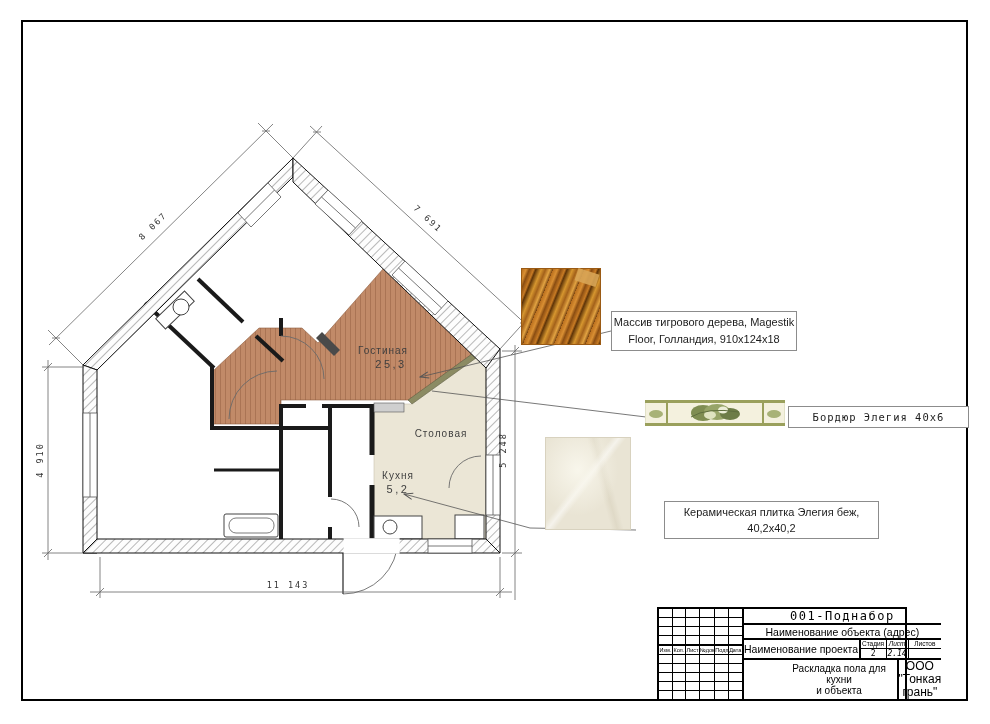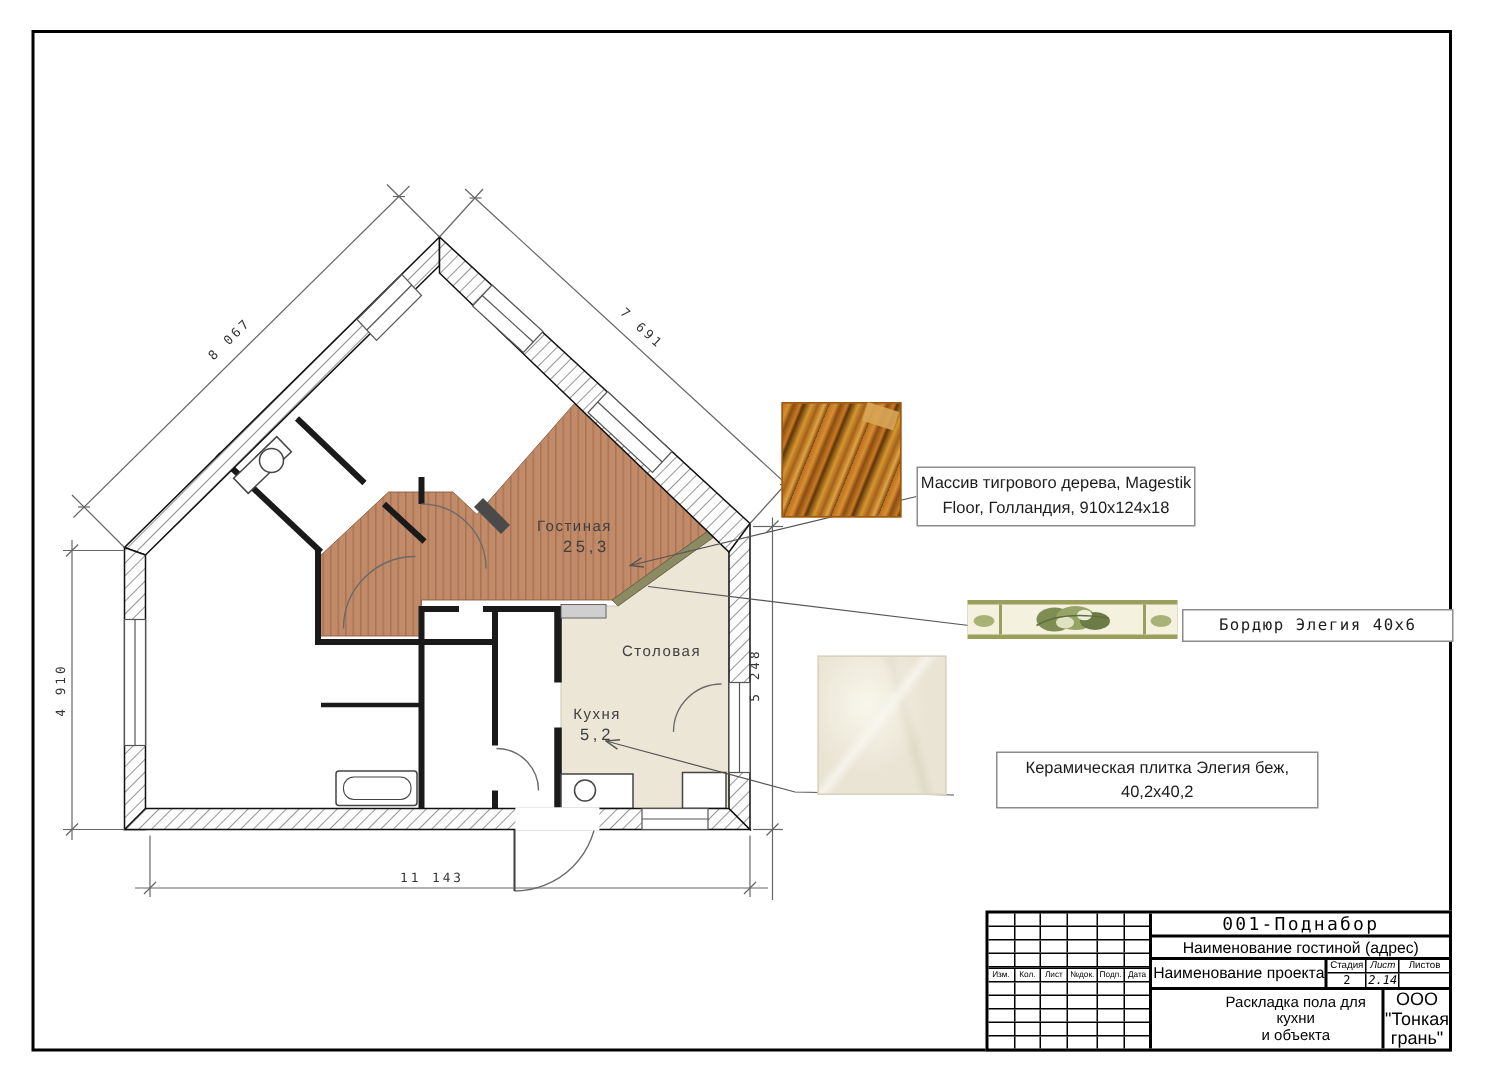--- a/index.html
+++ b/index.html
@@ -30,21 +30,21 @@
   
   .callout { position:absolute; background:#fff; border:1px solid #8c8c8c;
     display:flex; flex-direction:column; align-items:center; justify-content:center;
     text-align:center; color:#1c1c1c; }
   .callout-wood    { left:611px; top:311px; width:186px; height:40px; font-size:11px; line-height:17px; }
   .callout-border  { left:788px; top:406px; width:181px; height:22px;
     font-family:"DejaVu Sans Mono", monospace; font-size:10.5px; letter-spacing:1px; }
   .callout-ceramic { left:636px; top:501px; width:215px; height:38px; font-size:11px; line-height:16px;margin-left:28px; }
 
   
-  .titleblock { position:absolute; left:657px; top:607px; width:311px; height:94px;
+  .titleblock { position:absolute; left:657px; top:607px; width:250px; height:94px;
     border:2px solid #000; display:flex; background:#fff; color:#000; }
   .tb-left { width:110px; border-right:2px solid #000; display:flex; flex-direction:column; }
   .rev-row { flex:1; display:flex; border-bottom:1px solid #000; }
   .rev-row:last-child { border-bottom:none; }
   .rev-row.hdr { border-top:1px solid #000; }
   .rev-cell { border-right:1px solid #000; flex:1; overflow:hidden;
     font-size:5.5px; line-height:8px; text-align:center; white-space:nowrap; }
   .rev-cell:nth-child(4){ flex:1.15; }
   .rev-cell:last-child { border-right:none; }
   .tb-right { flex:1; display:flex; flex-direction:column; }
@@ -333,21 +333,21 @@
           <div class="rev-cell"></div>
           <div class="rev-cell"></div>
           <div class="rev-cell"></div>
           <div class="rev-cell"></div>
           <div class="rev-cell"></div>
           <div class="rev-cell"></div>
         </div>
     </div>
     <div class="tb-right">
       <div class="tb-doc">001-Поднабор</div>
-      <div class="tb-obj">Наименование гостиной (адрес)</div>
+      <div class="tb-obj">Наименование объекта (адрес)</div>
       <div class="tb-row3">
         <div class="tb-proj">Наименование проекта</div>
         <div class="tb-slv">
           <div class="tb-slv-h">
             <span class="c-stage">Стадия</span>
             <span class="c-sheet">Лист</span>
             <span class="c-sheets">Листов</span>
           </div>
           <div class="tb-slv-v">
             <span class="c-stage">2</span>

